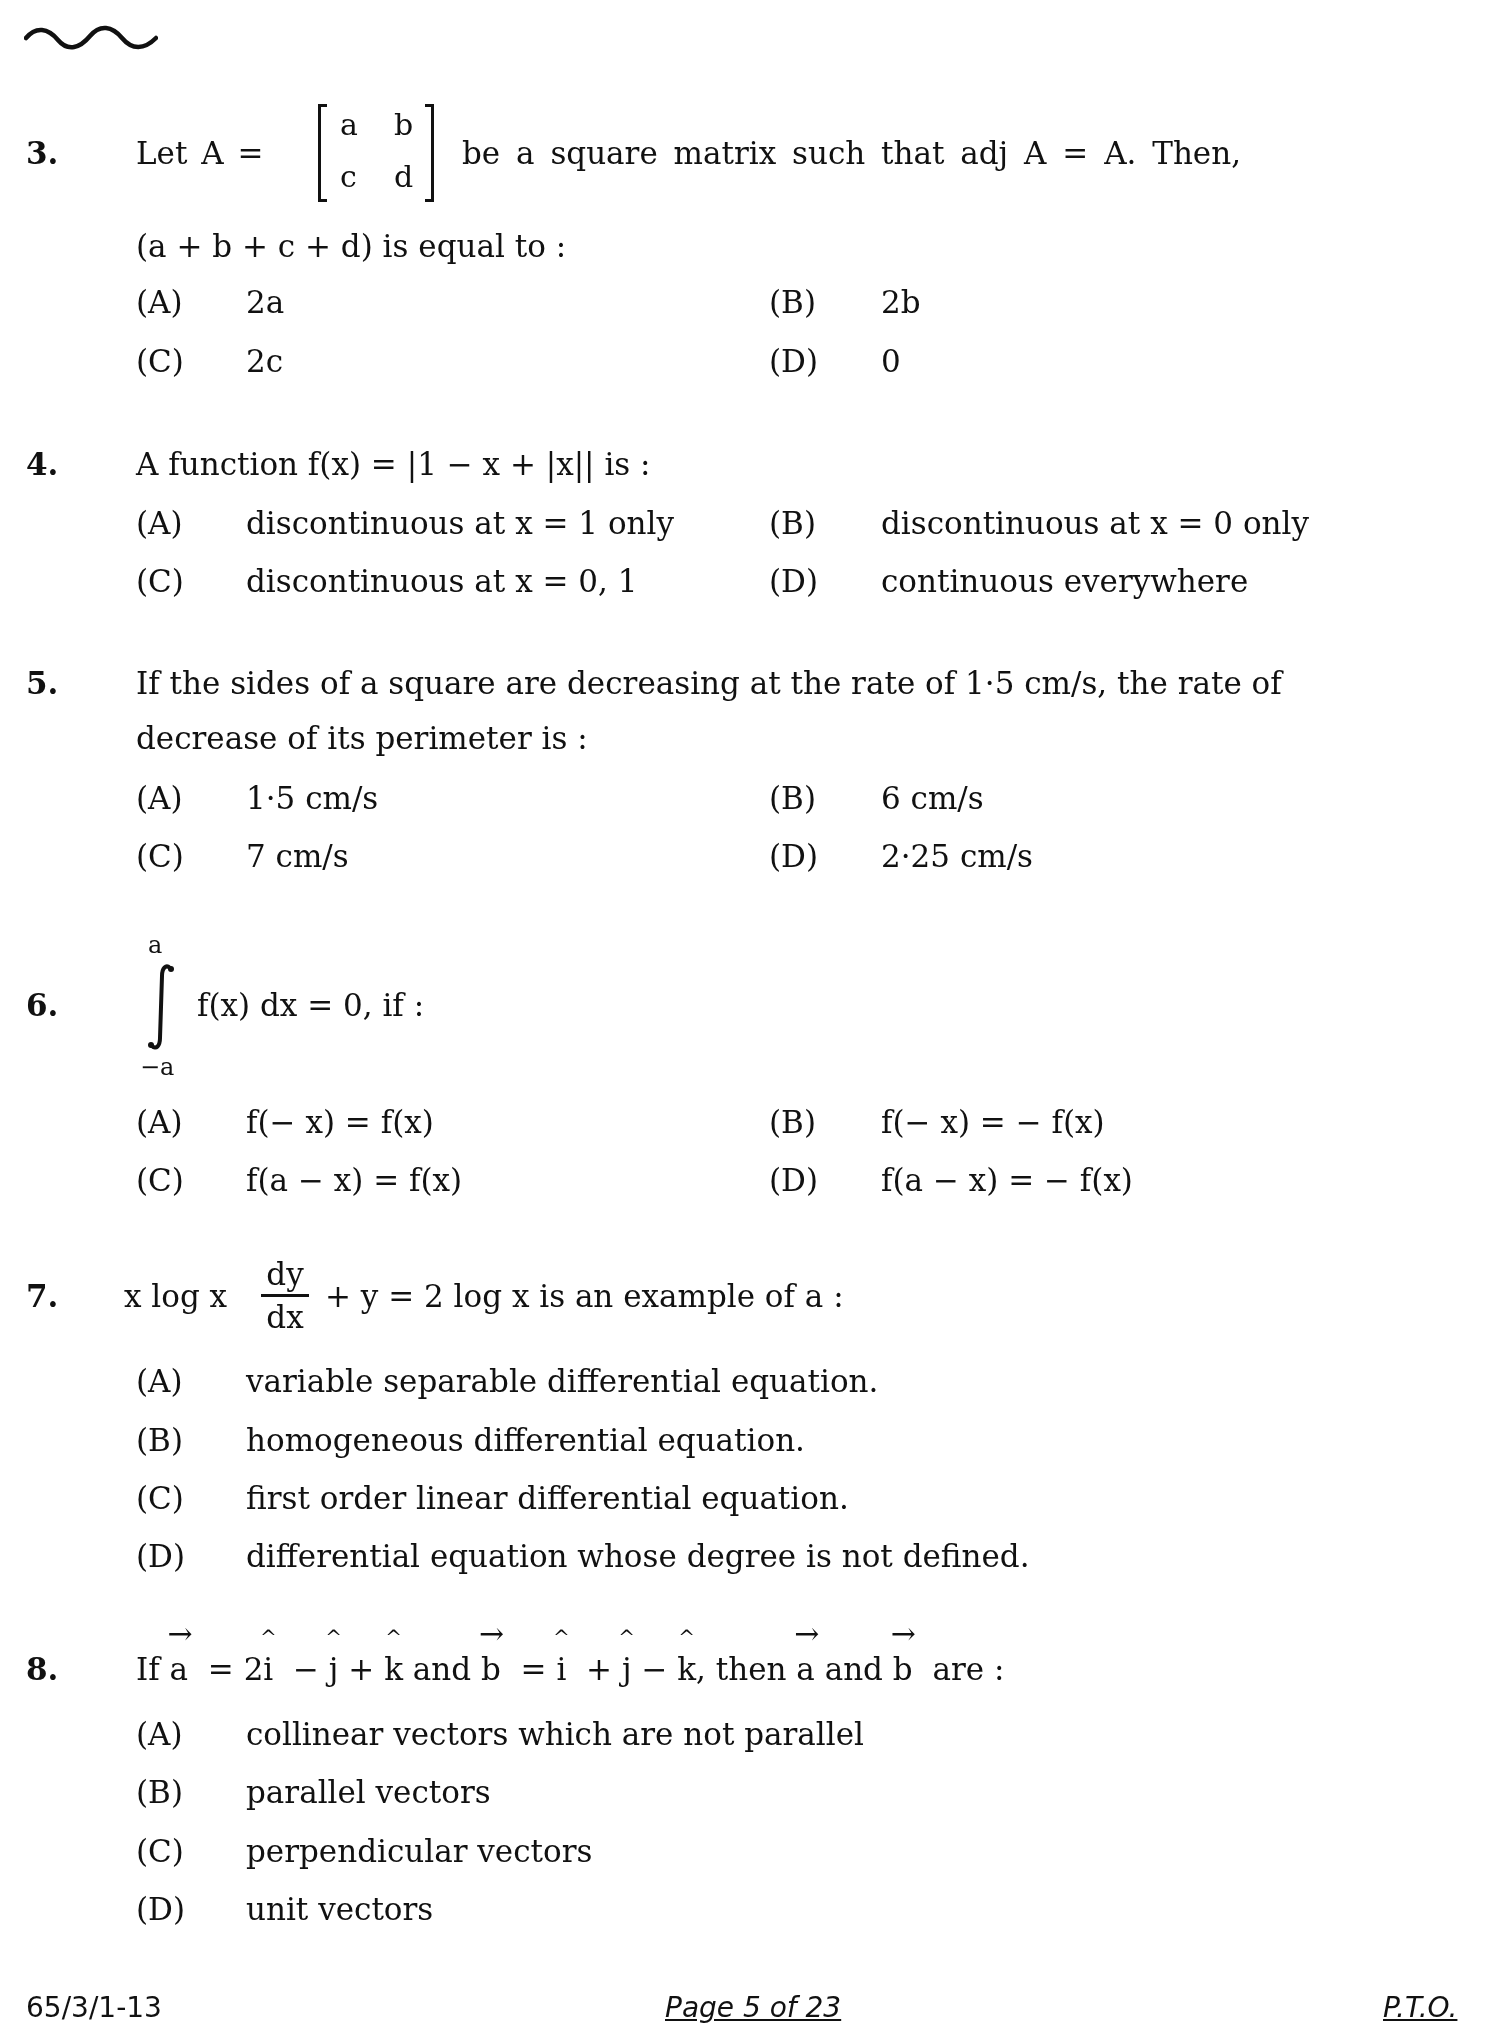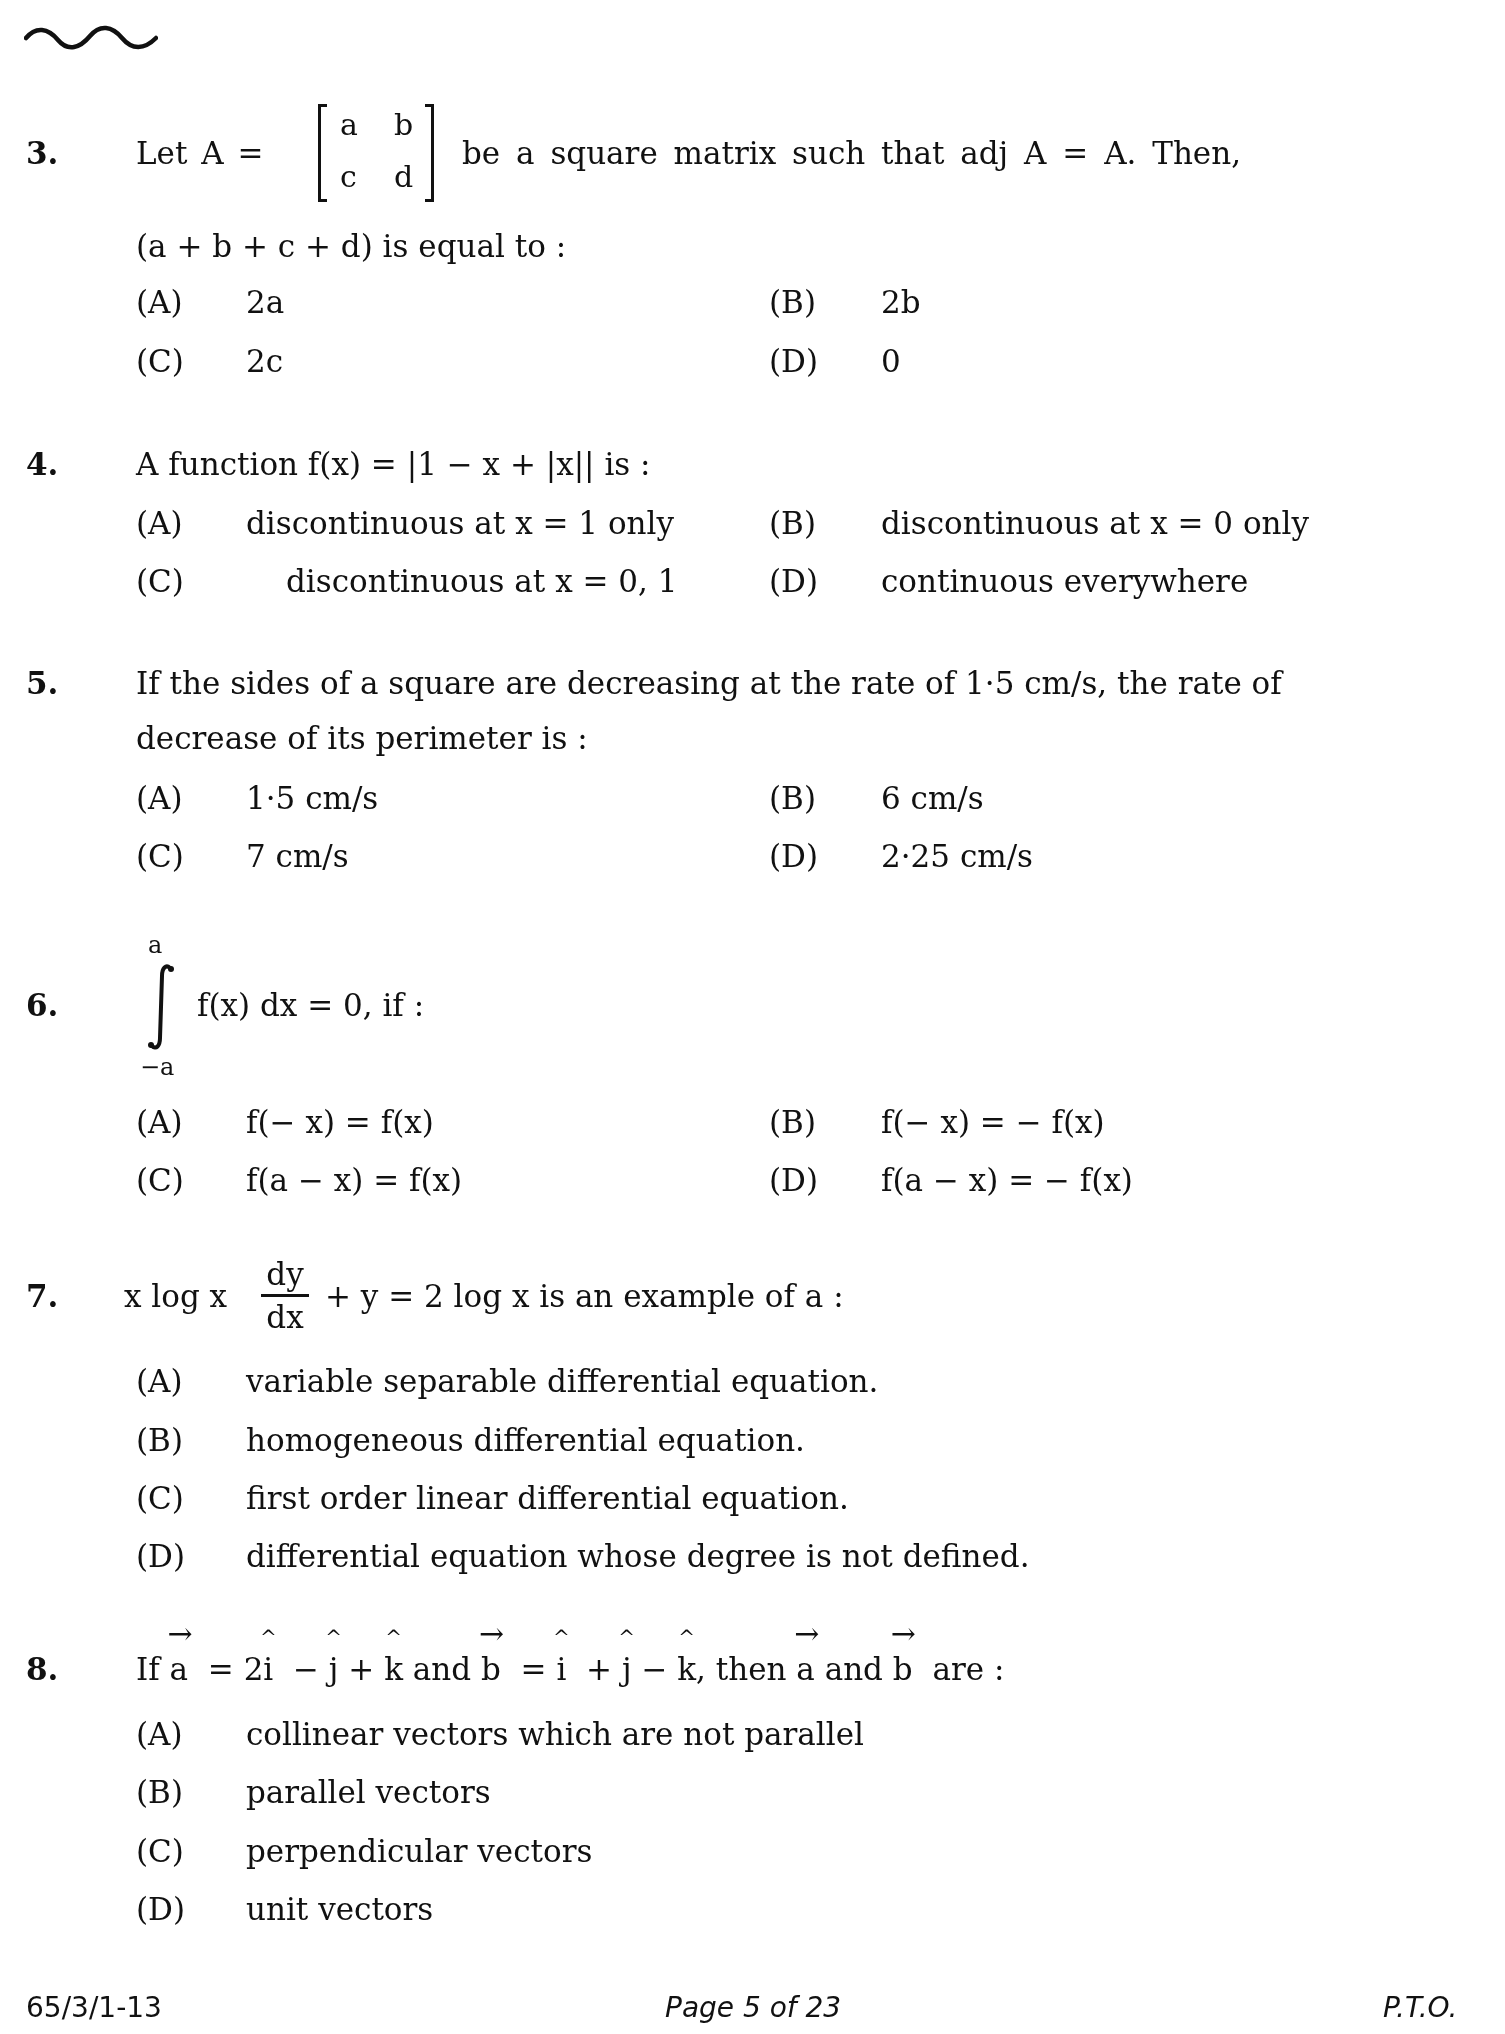--- a/index.html
+++ b/index.html
@@ -16,21 +16,21 @@
   .frac { position:absolute; left:261px; top:1256px; width:48px; text-align:center; font-size:31px; }
   .frac .num { line-height:36px; }
   .frac .bar { height:3px; background:#111; margin:2px 0 2px; }
   .frac .den { line-height:36px;text-align:center; }
   .integral { position:absolute; left:144px; top:962px; width:34px; height:90px; }
   .vec { position:relative; display:inline-block; }
   .vec .arr { position:absolute; left:-2px; top:-30px; font-size:30px; line-height:30px; }
   .hat { position:relative; display:inline-block; }
   .hat .h { position:absolute; left:50%; transform:translateX(-50%); top:-22px; font-size:20px; line-height:20px; }
   .footer { font-family:"DejaVu Sans", "Liberation Sans", sans-serif; font-size:28px; line-height:34px; }
-  .foot-it { font-style:italic; }
+  .foot-it { font-style:italic;text-decoration:underline; }
 </style>
 </head>
 <body>
 
 <svg class="squiggle" viewBox="0 0 134 28">
   <path d="M2 14 C 12 2, 24 4, 34 16 S 56 24, 66 12 S 88 2, 98 14 S 120 26, 132 14" fill="none" stroke="#111" stroke-width="4.5" stroke-linecap="round"></path>
 </svg>
 
 <div>
   <span class="abs qn" style="left:26px; top:133px;">3.</span>
@@ -57,21 +57,21 @@
 </div>
 
 <div>
   <span class="abs qn" style="left:26px; top:444px;">4.</span>
   <span class="abs t" style="left:136px; top:444px;">A function f(x) = |1 − x + |x|| is :</span>
   <span class="abs t" style="left:136px; top:503px;">(A)</span>
   <span class="abs t" style="left:246px; top:503px;">discontinuous at x = 1 only</span>
   <span class="abs t" style="left:769px; top:503px;">(B)</span>
   <span class="abs t" style="left:881px; top:503px;">discontinuous at x = 0 only</span>
   <span class="abs t" style="left:136px; top:561px;">(C)</span>
-  <span class="abs t" style="left:246px; top:561px;margin-left:40px;">discontinuous at x = 0, 1</span>
+  <span class="abs t" style="left:246px; top:561px;">discontinuous at x = 0, 1</span>
   <span class="abs t" style="left:769px; top:561px;">(D)</span>
   <span class="abs t" style="left:881px; top:561px;">continuous everywhere</span>
 </div>
 
 <div>
   <span class="abs qn" style="left:26px; top:663px;">5.</span>
   <span class="abs t" style="left:136px; top:663px;">If the sides of a square are decreasing at the rate of 1·5 cm/s, the rate of</span>
   <span class="abs t" style="left:136px; top:718px;">decrease of its perimeter is :</span>
   <span class="abs t" style="left:136px; top:778px;">(A)</span>
   <span class="abs t" style="left:246px; top:778px;">1·5 cm/s</span>

